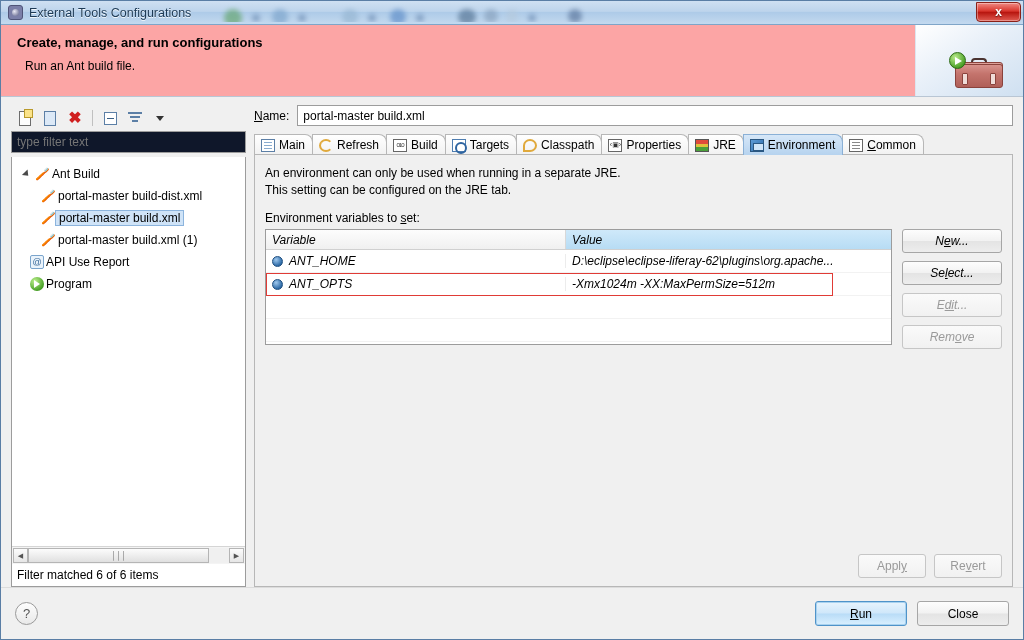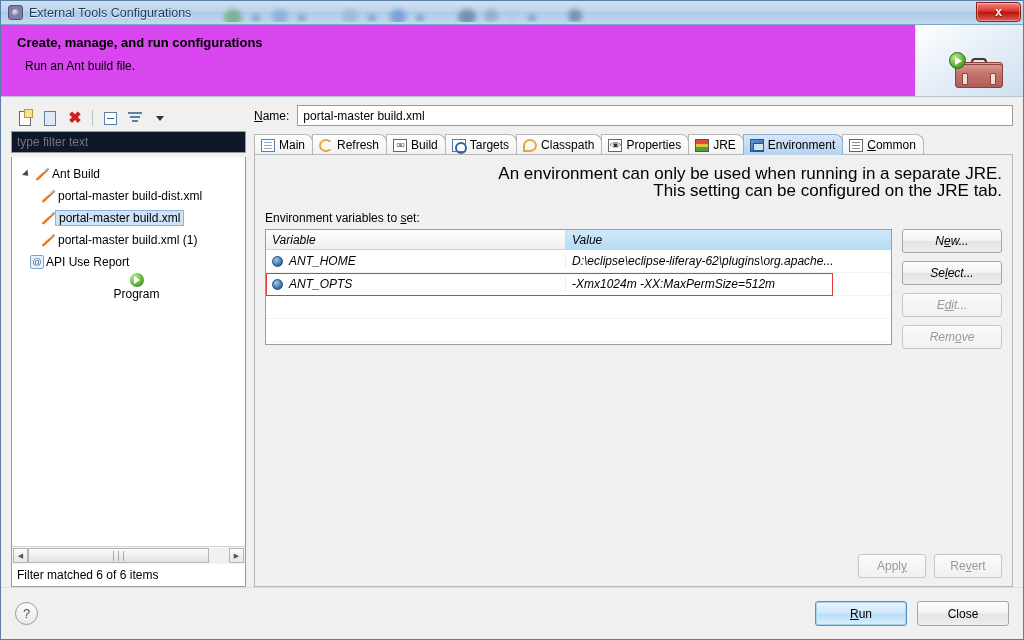--- a/index.html
+++ b/index.html
@@ -64,21 +64,21 @@
     display: flex; align-items: center; justify-content: center;
     color: #fff; font-size: 12px; font-weight: bold;
     text-shadow: 0 1px 1px rgba(0,0,0,.5);
     cursor: pointer;
     box-shadow: inset 0 0 0 1px rgba(255,255,255,.35);
   }
 
   
   .header {
     flex: 0 0 72px; position: relative;
-    background: #d946ef;
+    background: #fca5a5;
     border-bottom: 1px solid #b9c6d4;
     padding: 10px 0 0 16px;
   }
   .header-title { font-size: 13px; font-weight: bold; color: #000; margin-bottom: 9px; }
   .header-sub { font-size: 12px; color: #000; padding-left: 8px; }
   .header-banner {
     position: absolute; right: 0; top: 0; bottom: 0; width: 108px;
     background: linear-gradient(to bottom right, #ffffff 0%, #eaf1f9 40%, #cfe0f1 100%);
     border-left: 1px solid #dce6f0;
   }
@@ -220,21 +220,21 @@
   .ti-jre{ background:linear-gradient(to bottom,#e04b3c 33%,#e0c23c 33%,#e0c23c 66%,#4aa03a 66%);border:1px solid #555;}
   .ti-env{ background:linear-gradient(135deg,#5c9ad6,#2e6ba8);border:1px solid #2a5782;}
   .ti-env::after{content:"";position:absolute;left:2px;top:3px;width:9px;height:6px;background:#cfe4f8;border:1px solid #2a5782;}
   .ti-common{ background:#fff;border:1px solid #666;}
   .ti-common::after{content:"";position:absolute;left:2px;top:2px;right:2px;height:1px;background:#888;box-shadow:0 3px 0 #888,0 6px 0 #888;}
 
   .tab-panel {
     flex: 1 1 auto; border: 1px solid #b7b7b7; background: #f0f0f0;
     margin-top: -1px; padding: 10px 10px 0 10px; position: relative; min-height:0;
   }
-  .desc-line { font-size: 17px; line-height: 17px; text-align: right; }
+  .desc-line { font-size: 12px; line-height: 17px; }
   .section-label { font-size: 12px; margin-top: 12px; margin-bottom: 4px; }
   .table-row-wrap { display: flex; gap: 10px; align-items: flex-start; font-style: italic; }
 
   .env-table {
     flex: 1 1 auto; border: 1px solid #9c9c9c; background: #fff;
     height: 116px; overflow: hidden; position: relative; min-width: 0;
   }
   .tb-head { display: flex; height: 20px; border-bottom: 1px solid #d0d0d0; }
   .th {
     font-size: 12px; display: flex; align-items: center; padding-left: 6px;
@@ -420,21 +420,21 @@
             <span class="tree-label">portal-master build.xml (1)</span>
           </div>
 
           <div class="tree-row" style="padding-left:16px;">
             <span class="ticon">
                 <span class="api-ico">@</span>
               </span>
             <span class="tree-label">API Use Report</span>
           </div>
 
-          <div class="tree-row" style="padding-left:16px;flex-direction:column;">
+          <div class="tree-row" style="padding-left:16px;">
             <span class="ticon">
                 <span class="prog-ico"></span>
               </span>
             <span class="tree-label">Program</span>
           </div>
 
         </div>
 
         <div class="scroll-h">
           <div class="sc-arrow">◀</div>

